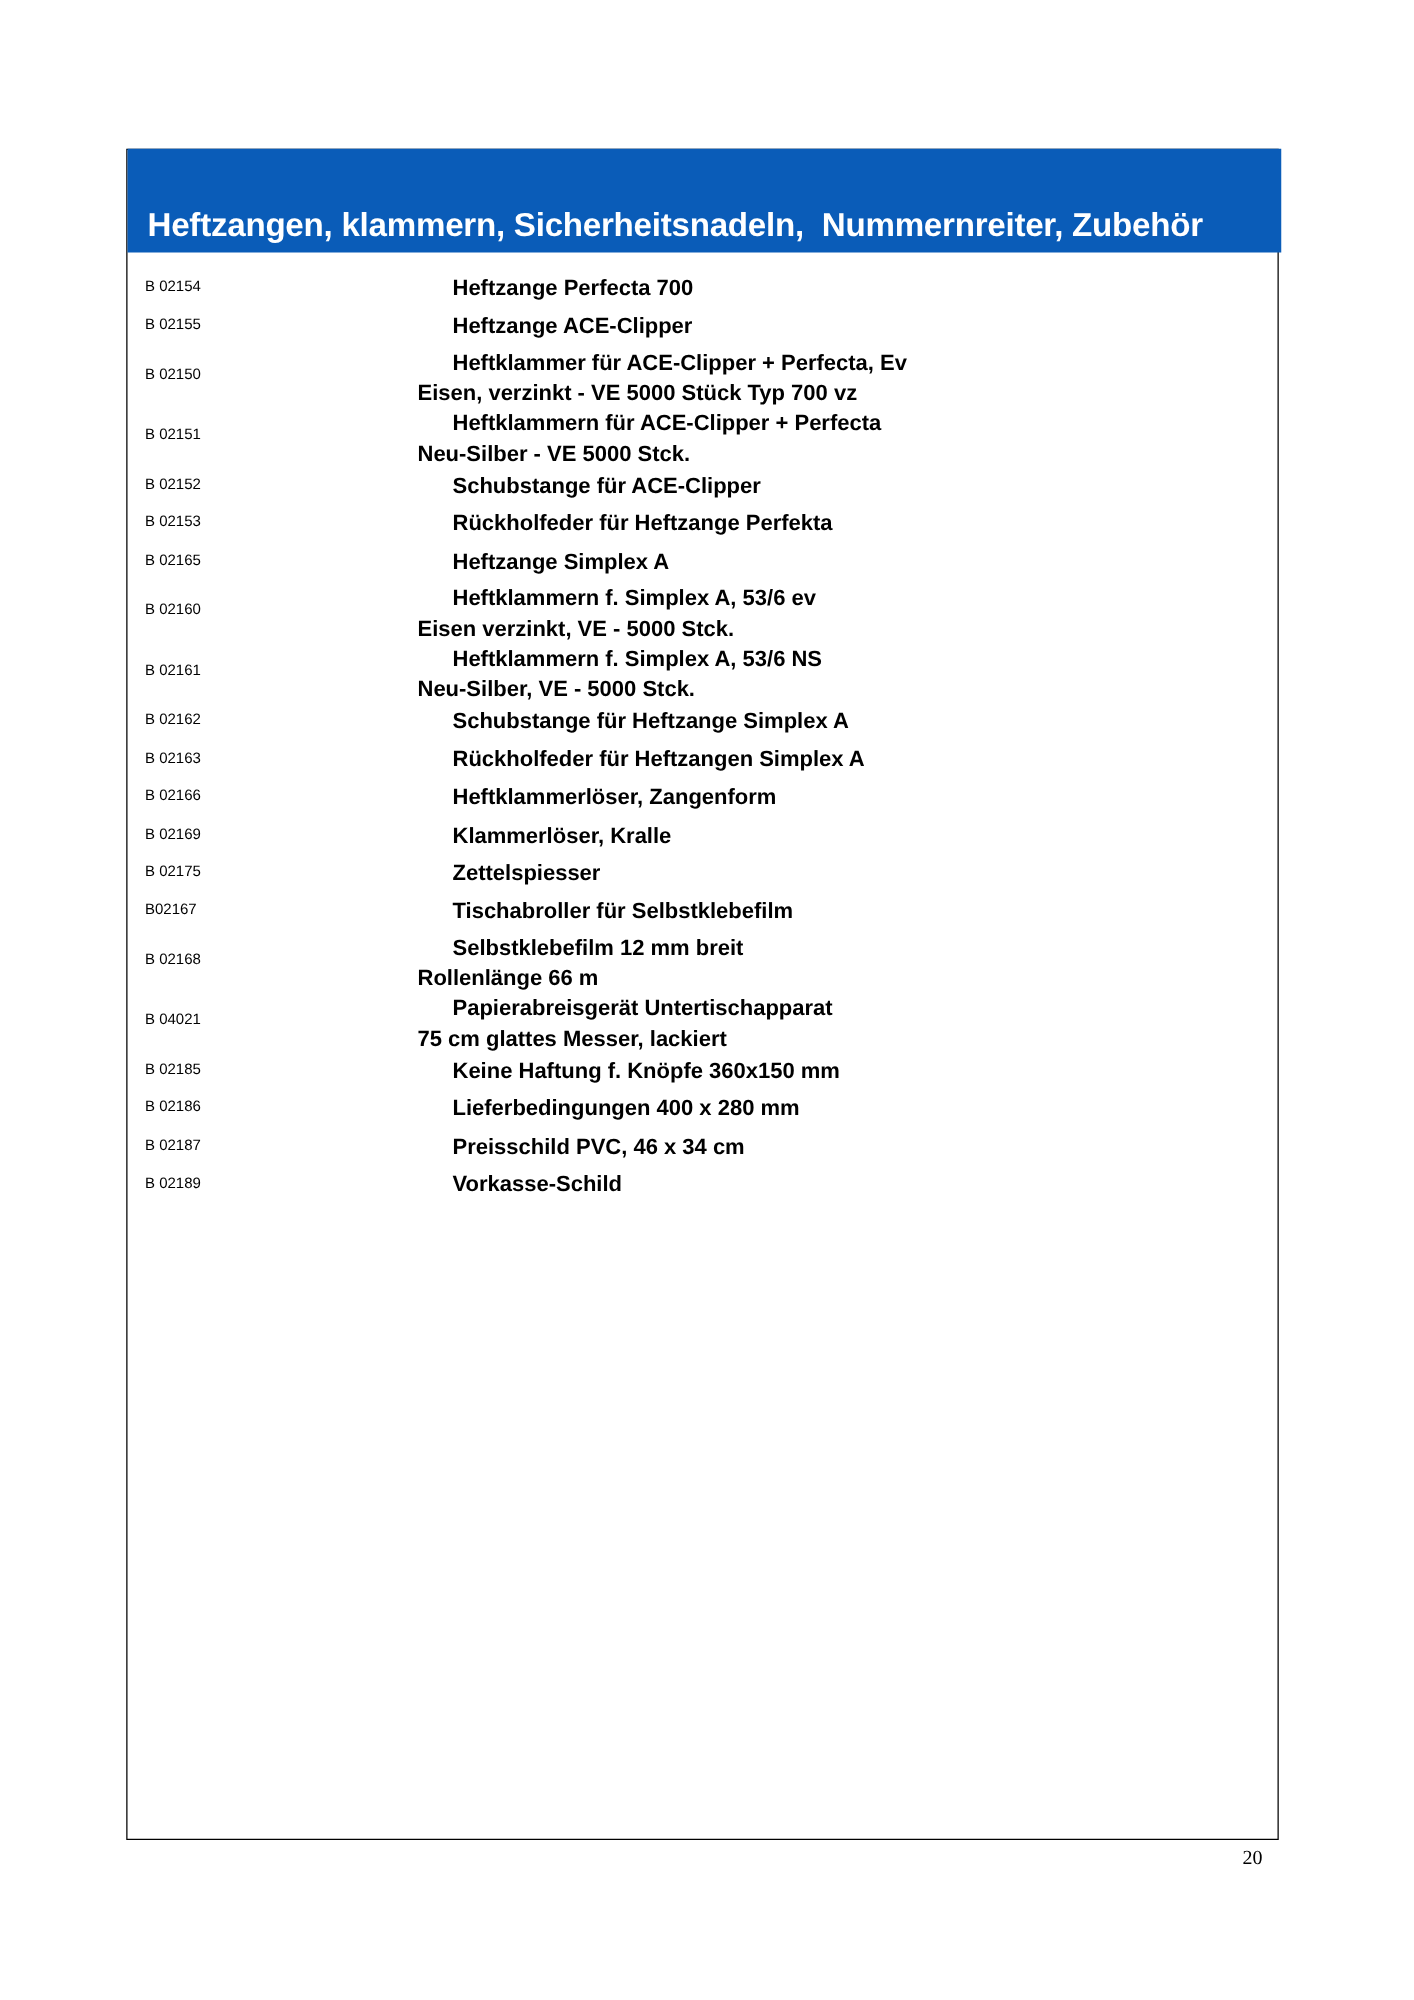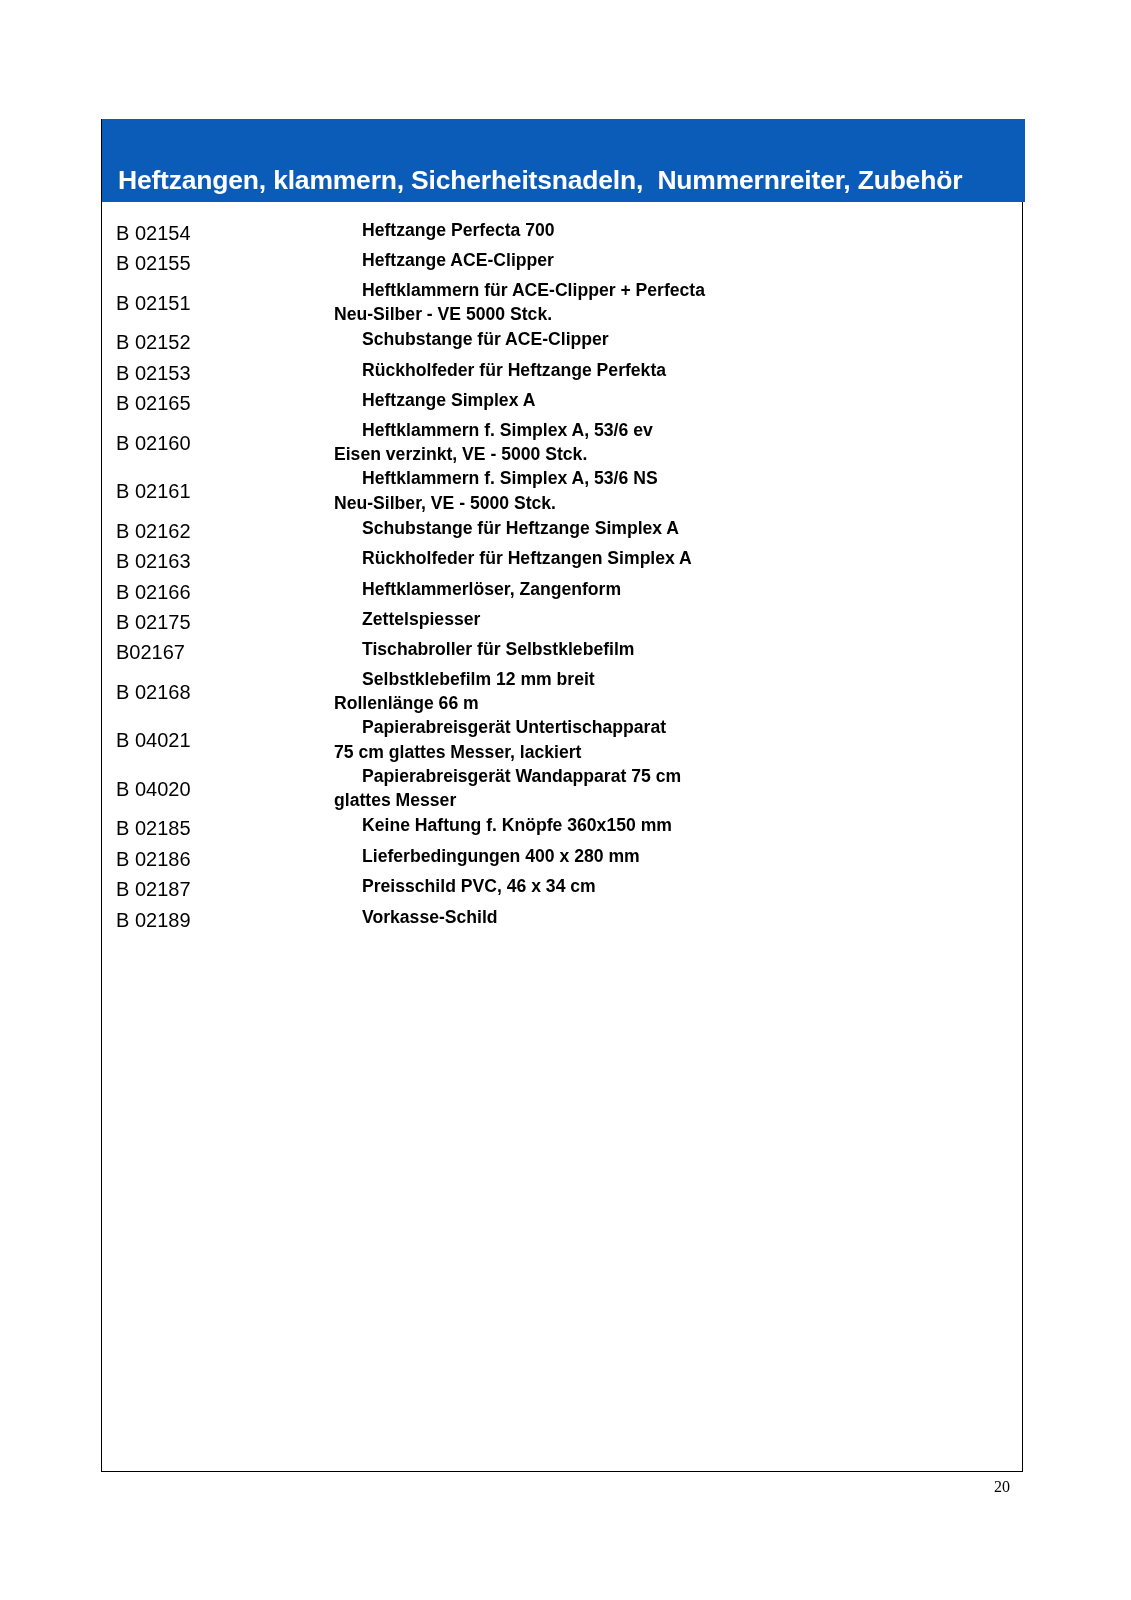--- a/index.html
+++ b/index.html
@@ -72,21 +72,21 @@
     width: 100%;
   }
 
   .row.single { height: 30.4px; }
   .row.double { height: 48.6px; }
 
   .code {
     width: 232px;
     flex: 0 0 232px;
     padding-left: 14px;
-    font-size: 20px;
+    font-size: 12px;
     font-weight: normal;
     color: #000000;
     line-height: 1;
   }
 
   .row.single .code { padding-top: 7px; }
   .row.double .code { padding-top: 16px; }
 
   .desc {
     flex: 1 1 auto;
@@ -145,20 +145,27 @@
           <div class="l1">Heftzange Perfecta 700</div>
         </div>
       </div>
       <div class="row single">
         <div class="code">B 02155</div>
         <div class="desc">
           <div class="l1">Heftzange ACE-Clipper</div>
         </div>
       </div>
       <div class="row double">
+        <div class="code">B 02150</div>
+        <div class="desc">
+          <div class="l1">Heftklammer für ACE-Clipper + Perfecta, Ev</div>
+          <div class="l2 bold">Eisen, verzinkt - VE 5000 Stück Typ 700 vz</div>
+        </div>
+      </div>
+      <div class="row double">
         <div class="code">B 02151</div>
         <div class="desc">
           <div class="l1">Heftklammern für ACE-Clipper + Perfecta</div>
           <div class="l2 bold">Neu-Silber - VE 5000 Stck.</div>
         </div>
       </div>
       <div class="row single">
         <div class="code">B 02152</div>
         <div class="desc">
           <div class="l1">Schubstange für ACE-Clipper</div>
@@ -202,20 +209,26 @@
           <div class="l1">Rückholfeder für Heftzangen Simplex A</div>
         </div>
       </div>
       <div class="row single">
         <div class="code">B 02166</div>
         <div class="desc">
           <div class="l1">Heftklammerlöser, Zangenform</div>
         </div>
       </div>
       <div class="row single">
+        <div class="code">B 02169</div>
+        <div class="desc">
+          <div class="l1">Klammerlöser, Kralle</div>
+        </div>
+      </div>
+      <div class="row single">
         <div class="code">B 02175</div>
         <div class="desc">
           <div class="l1">Zettelspiesser</div>
         </div>
       </div>
       <div class="row single">
         <div class="code">B02167</div>
         <div class="desc">
           <div class="l1">Tischabroller für Selbstklebefilm</div>
         </div>
@@ -227,27 +240,20 @@
           <div class="l2 regular">Rollenlänge 66 m</div>
         </div>
       </div>
       <div class="row double">
         <div class="code">B 04021</div>
         <div class="desc">
           <div class="l1">Papierabreisgerät Untertischapparat</div>
           <div class="l2 regular">75 cm glattes Messer, lackiert</div>
         </div>
       </div>
-      <div class="row double">
-        <div class="code">B 04020</div>
-        <div class="desc">
-          <div class="l1">Papierabreisgerät Wandapparat 75 cm</div>
-          <div class="l2 regular">glattes Messer</div>
-        </div>
-      </div>
       <div class="row single">
         <div class="code">B 02185</div>
         <div class="desc">
           <div class="l1">Keine Haftung f. Knöpfe 360x150 mm</div>
         </div>
       </div>
       <div class="row single">
         <div class="code">B 02186</div>
         <div class="desc">
           <div class="l1">Lieferbedingungen 400 x 280 mm</div>

